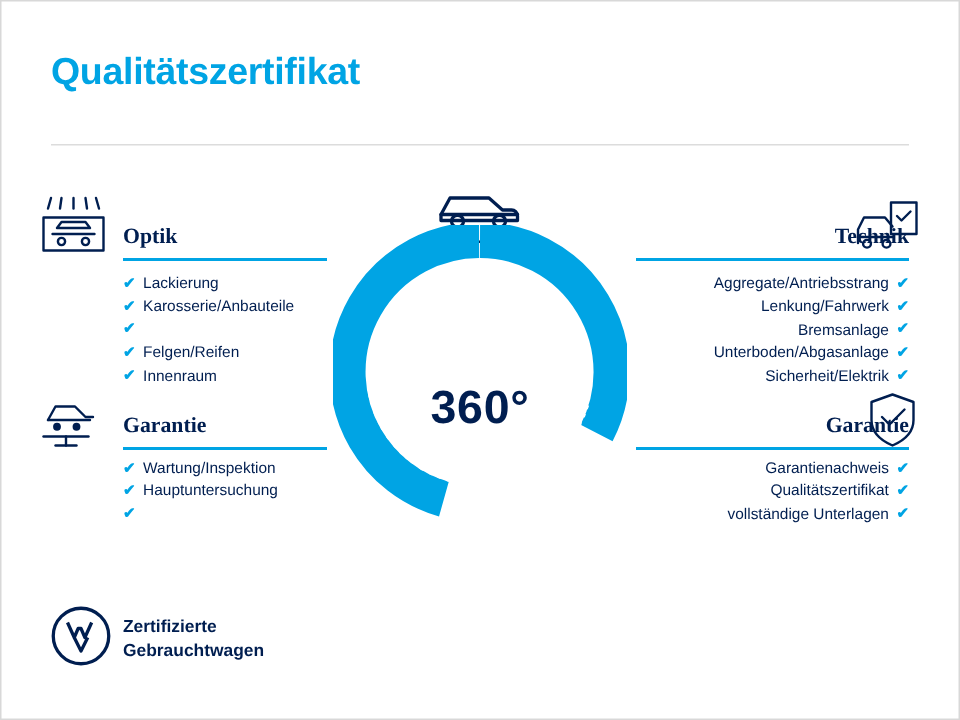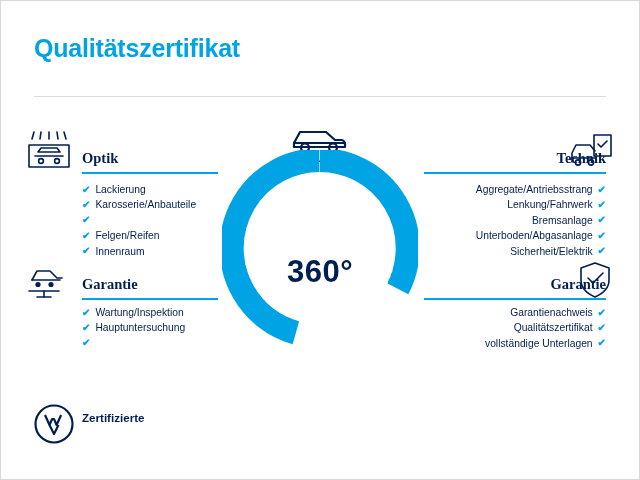--- a/index.html
+++ b/index.html
@@ -278,13 +278,14 @@
   <svg width="40" height="40" viewBox="0 0 40 40">
     <circle cx="20" cy="20" r="18.5" fill="none" stroke="#001e50" stroke-width="2.2"></circle>
     <g fill="none" stroke="#001e50" stroke-width="2.2" stroke-linejoin="round">
       <path d="M11 11 l4.5 10 l2.6 -6 l1.9 0 l2.6 6 l4.5 -10"></path>
       <path d="M15.5 21 l4.5 9 l4.5 -9"></path>
     </g>
   </svg>
 </div>
 <div class="footer-text">
   <div>Zertifizierte</div>
+  <div>Gebrauchtwagen</div>
 </div>
 
 </body></html>

